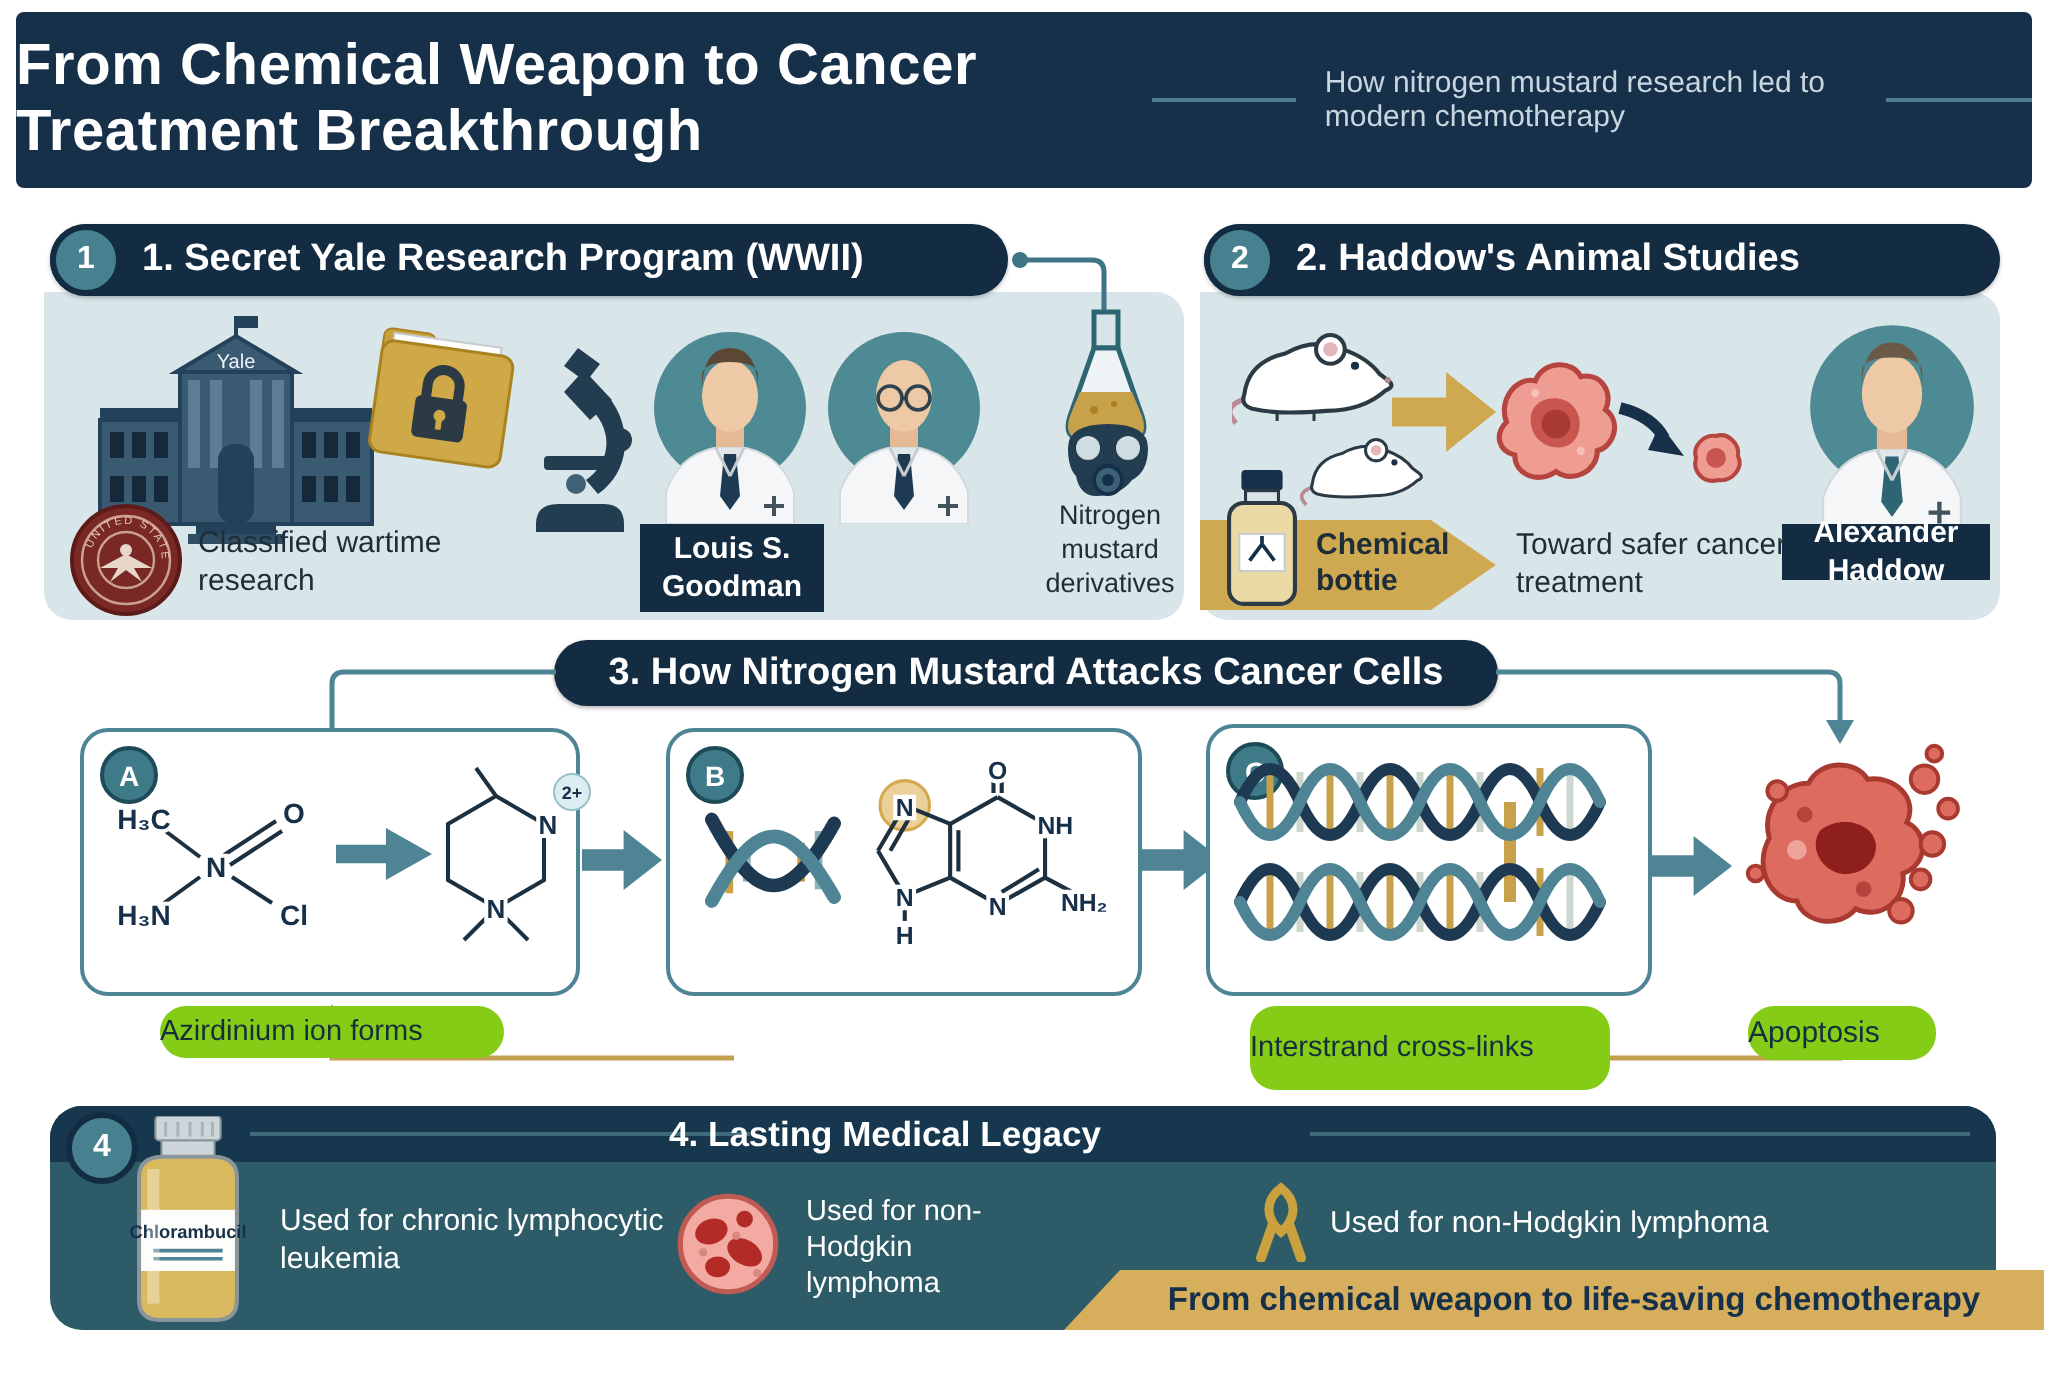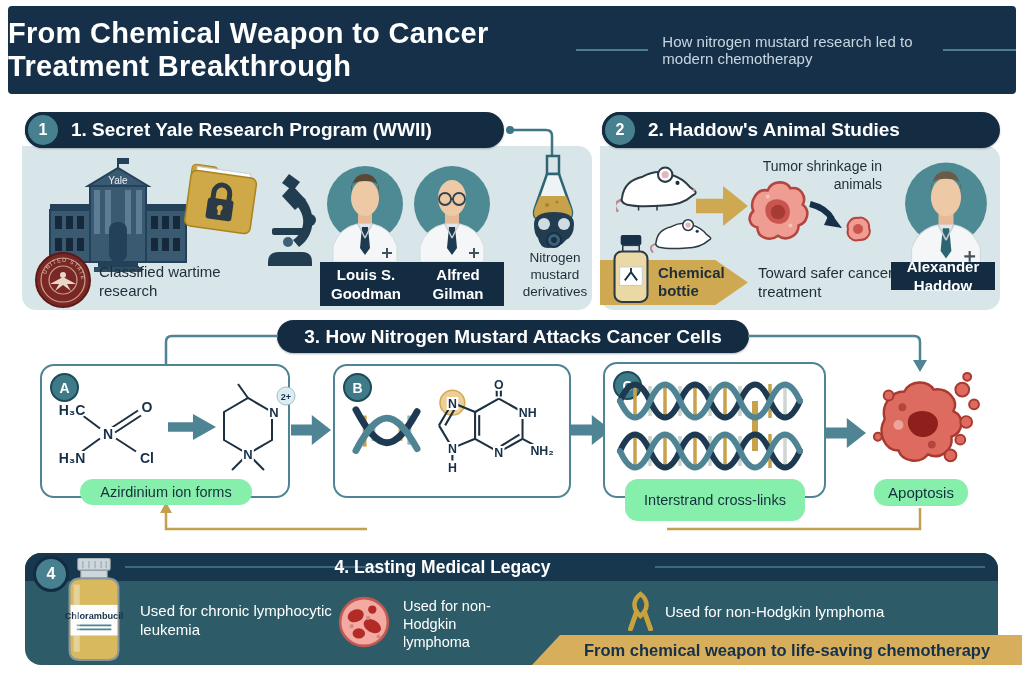--- a/index.html
+++ b/index.html
@@ -22,22 +22,22 @@
   .panel{background:#d9e6e9;border-radius:0 14px 14px 14px;}
   .nameplate{background:#132c42;color:#fff;font-weight:bold;font-size:15px;line-height:1.3;
              display:flex;align-items:center;justify-content:center;text-align:center;}
   .cap{font-size:15px;line-height:1.25;color:#1d2e38;}
   .blockarrow{clip-path:polygon(0 32%,52% 32%,52% 0,100% 50%,52% 100%,52% 68%,0 68%);}
   .teal-arrow{background:#4e8494;}
   .gold-arrow{background:#cfa952;}
   .sbox{background:#fff;border:2.5px solid #4e8494;border-radius:14px;}
   .letter-circle{width:25px;height:25px;border-radius:50%;background:#3f7a88;border:2px solid #1d4b57;
                  color:#fff;font-weight:bold;font-size:14px;display:flex;align-items:center;justify-content:center;}
-  .pill-label{background:#86efac;border-radius:13px;color:#15303c;font-size:14.5px;
-              display:flex;align-items:center;justify-content:center;}
+  .pill-label{background:#84cc16;border-radius:13px;color:#15303c;font-size:14.5px;
+              display:flex;align-items:center;justify-content:flex-start;margin-top:24px;}
   .pill3{background:#132c42;border-radius:17px;color:#fff;font-weight:bold;font-size:19px;
          display:flex;align-items:center;justify-content:center;box-shadow:0 1px 2px rgba(0,0,0,.3);}
   .note-pill{background:#fff;border:2px solid #c2a050;border-radius:13px;color:#1d2e38;font-size:13px;
              display:flex;align-items:center;justify-content:center;}
   
   .s4-panel{background:#2d5c68;border-radius:16px;}
   .s4-strip{background:#17374e;border-radius:16px 16px 0 0;}
   .s4-title{color:#fff;font-weight:bold;font-size:17.5px;text-align:center;}
   .s4-line{height:2px;background:#3e6b7a;}
   .s4-text{color:#fff;font-size:15px;line-height:1.25;}
@@ -162,23 +162,20 @@
       <line x1="39" y1="41" x2="41" y2="41" stroke="#30424e" stroke-width="1.8"></line>
       <path d="M8,104 L8,88 Q14,70 32,66 L48,66 Q66,70 72,88 L72,104 Z" fill="#f4f6f7" stroke="#d3dadd"></path>
       <polygon points="34,66 46,66 40,76" fill="#dfe7ea"></polygon>
       <polygon points="37,69 43,69 45,90 40,97 35,90" fill="#1d3a52"></polygon>
       <path d="M33,66 L40,80 M47,66 L40,80" stroke="#c6cdd1" stroke-width="1.5" fill="none"></path>
       <path d="M62,90 v10 M57,95 h10" stroke="#43535c" stroke-width="2"></path>
     </svg>
     <div class="abs nameplate" style="left:298px;top:152px;width:92px;height:44px;">
       <span>Louis S. Goodman</span>
     </div>
-    <div class="abs nameplate" style="left:390px;top:152px;width:92px;height:44px;">
-      <span>Alfred Gilman</span>
-    </div>
 
     <svg class="abs" style="left:505px;top:44px;" width="52" height="74" viewBox="0 0 52 74">
       <rect x="20" y="2" width="12" height="18" fill="#d8e4e8" stroke="#2e6573" stroke-width="2.5"></rect>
       <path d="M20,20 L8,54 Q4,66 16,66 L36,66 Q48,66 44,54 L32,20 Z" fill="#eef4f6" stroke="#2e6573" stroke-width="2.5"></path>
       <path d="M13,42 L8,54 Q4,66 16,66 L36,66 Q48,66 44,54 L39,42 Z" fill="#c8a14b"></path>
       <circle cx="20" cy="51" r="2" fill="#a9831f"></circle>
         <circle cx="30" cy="48" r="1.5" fill="#a9831f"></circle>
     </svg>
     <svg class="abs" style="left:504px;top:100px;" width="56" height="40" viewBox="0 0 56 40">
       <path d="M8,14 Q8,2 28,2 Q48,2 48,14 Q48,26 40,30 Q34,38 22,38 Q14,38 12,28 Q8,24 8,14 Z" fill="#223c50"></path>
@@ -226,21 +223,20 @@
         <circle cx="44" cy="46" r="2" fill="#f6c0b8"></circle>
     </svg>
     <svg class="abs" style="left:206px;top:90px;" width="38" height="34" viewBox="0 0 38 34">
       <path d="M4,4 Q20,8 26,19" fill="none" stroke="#16304a" stroke-width="6"></path>
       <polygon points="24,12 36,28 18,25" fill="#16304a"></polygon>
     </svg>
     <svg class="abs" style="left:243px;top:104px;" width="30" height="30" viewBox="0 0 30 30">
       <path d="M5,15 C3,9 9,3 15,4 C21,2 27,8 26,14 C29,20 23,27 16,26 C9,28 3,22 5,15 Z" fill="#ef9c92" stroke="#b5453e" stroke-width="2"></path>
       <circle cx="15" cy="15" r="5" fill="#c9564e"></circle>
     </svg>
-    <div class="abs cap" style="left:150px;top:48px;width:132px;text-align:right;font-size:14px;">Tumor shrinkage in animals</div>
 
     <svg class="abs" style="left:298px;top:44px;" width="96" height="112" viewBox="0 0 80 104">
       <circle cx="40" cy="46" r="38" fill="#4e8a93"></circle>
       <rect x="33" y="54" width="14" height="14" fill="#e5bb97"></rect>
       <ellipse cx="40" cy="40" rx="14" ry="18" fill="#edc9a5"></ellipse>
       <path d="M26,38 Q26,16 40,16 Q54,16 54,38 L54,30 Q54,23 40,23 Q26,23 26,30 Z" fill="#6b5a48"></path>
       <path d="M8,104 L8,88 Q14,70 32,66 L48,66 Q66,70 72,88 L72,104 Z" fill="#f4f6f7" stroke="#d3dadd"></path>
       <polygon points="34,66 46,66 40,76" fill="#dfe7ea"></polygon>
       <polygon points="37,69 43,69 45,90 40,97 35,90" fill="#2e6573"></polygon>
       <path d="M33,66 L40,80 M47,66 L40,80" stroke="#c6cdd1" stroke-width="1.5" fill="none"></path>

